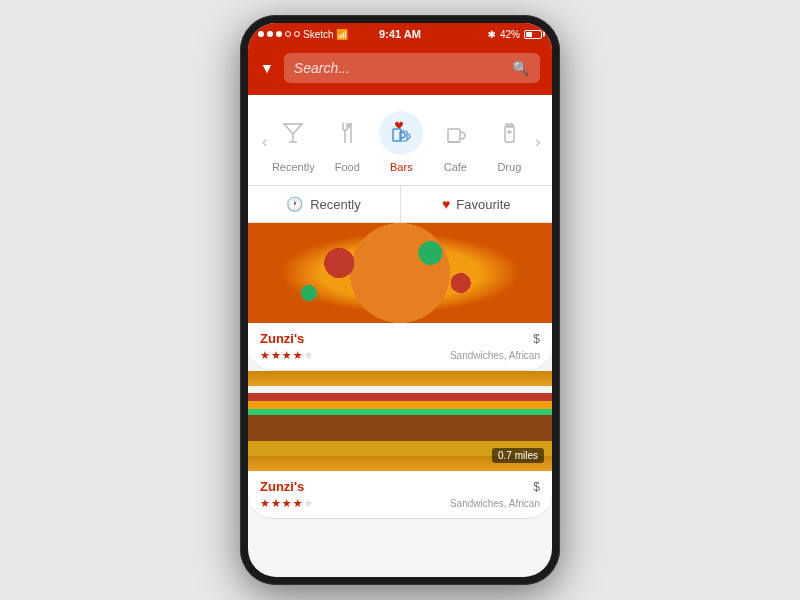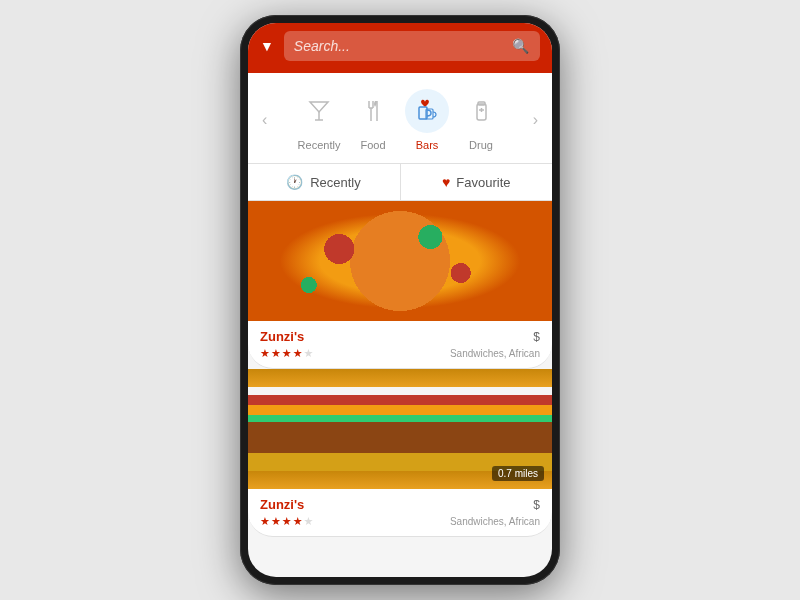--- a/index.html
+++ b/index.html
@@ -256,21 +256,21 @@
     }
 
     .card {
       background: white;
       border-bottom: 1px solid #e0e0e0;
       border-radius: 25px;
     }
 
     .card-image {
       width: 100%;
-      height: 120px;
+      height: 100px;
       overflow: hidden;
       position: relative;
     }
 
     
     .pizza-visual {
       width: 100%;
       height: 100%;
       background:
         radial-gradient(circle at 30% 40%, #c0392b 15px, transparent 15px),
@@ -373,20 +373,39 @@
       font-size: 10px;
       font-weight: 500;
     }
   </style>
 </head>
 <body>
 
 <div class="phone-frame">
   <div class="phone-screen">
 
+    <div class="status-bar">
+      <div class="status-left">
+        <div class="status-dot"></div>
+        <div class="status-dot"></div>
+        <div class="status-dot"></div>
+        <div class="status-dot empty"></div>
+        <div class="status-dot empty"></div>
+        <span class="skill-name">Sketch</span>
+        <span class="wifi-icon">📶</span>
+      </div>
+      <div class="status-center">9:41 AM</div>
+      <div class="status-right">
+        <span class="bt-icon">✱</span>
+        <span style="color:white;font-size:10px;">42%</span>
+        <div class="battery">
+          <div class="battery-fill"></div>
+        </div>
+      </div>
+    </div>
 
     <div class="header">
       <div class="dropdown-arrow">▼</div>
       <div class="search-bar">
         <span class="search-placeholder">Search...</span>
         <span class="search-icon-btn">🔍</span>
       </div>
     </div>
 
     <div class="category-section">
@@ -431,20 +450,31 @@
                 <rect x="6" y="10" width="8" height="12" rx="1" fill="none" stroke="#4a90d9" stroke-width="1.5"></rect>
                 <path d="M14,13 Q18,13 18,16 Q18,19 14,19" fill="none" stroke="#4a90d9" stroke-width="1.5"></path>
 
                 <rect x="13" y="12" width="7" height="10" rx="1" fill="none" stroke="#4a90d9" stroke-width="1.2"></rect>
                 <path d="M20,15 Q23,15 23,17.5 Q23,20 20,20" fill="none" stroke="#4a90d9" stroke-width="1.2"></path>
               </svg>
             </div>
             <span class="cat-label active">Bars</span>
           </div>
 
+          <div class="category-item">
+            <div class="cat-icon-wrap">
+
+              <svg width="26" height="26" viewBox="0 0 26 26">
+                <rect x="6" y="9" width="12" height="13" rx="1" fill="none" stroke="#bbb" stroke-width="1.5"></rect>
+                <path d="M18,12 Q23,12 23,15.5 Q23,19 18,19" fill="none" stroke="#bbb" stroke-width="1.5"></path>
+                <line x1="6" y1="22" x2="18" y2="22" stroke="#bbb" stroke-width="1.5"></line>
+              </svg>
+            </div>
+            <span class="cat-label">Cafe</span>
+          </div>
 
           <div class="category-item">
             <div class="cat-icon-wrap">
 
               <svg width="26" height="26" viewBox="0 0 26 26">
                 <rect x="9" y="6" width="9" height="16" rx="2" fill="none" stroke="#bbb" stroke-width="1.5"></rect>
                 <rect x="10" y="4" width="7" height="3" rx="1" fill="none" stroke="#bbb" stroke-width="1.5"></rect>
                 <line x1="11" y1="12" x2="16" y2="12" stroke="#bbb" stroke-width="1.5"></line>
                 <line x1="13.5" y1="10" x2="13.5" y2="14" stroke="#bbb" stroke-width="1.5"></line>
               </svg>

